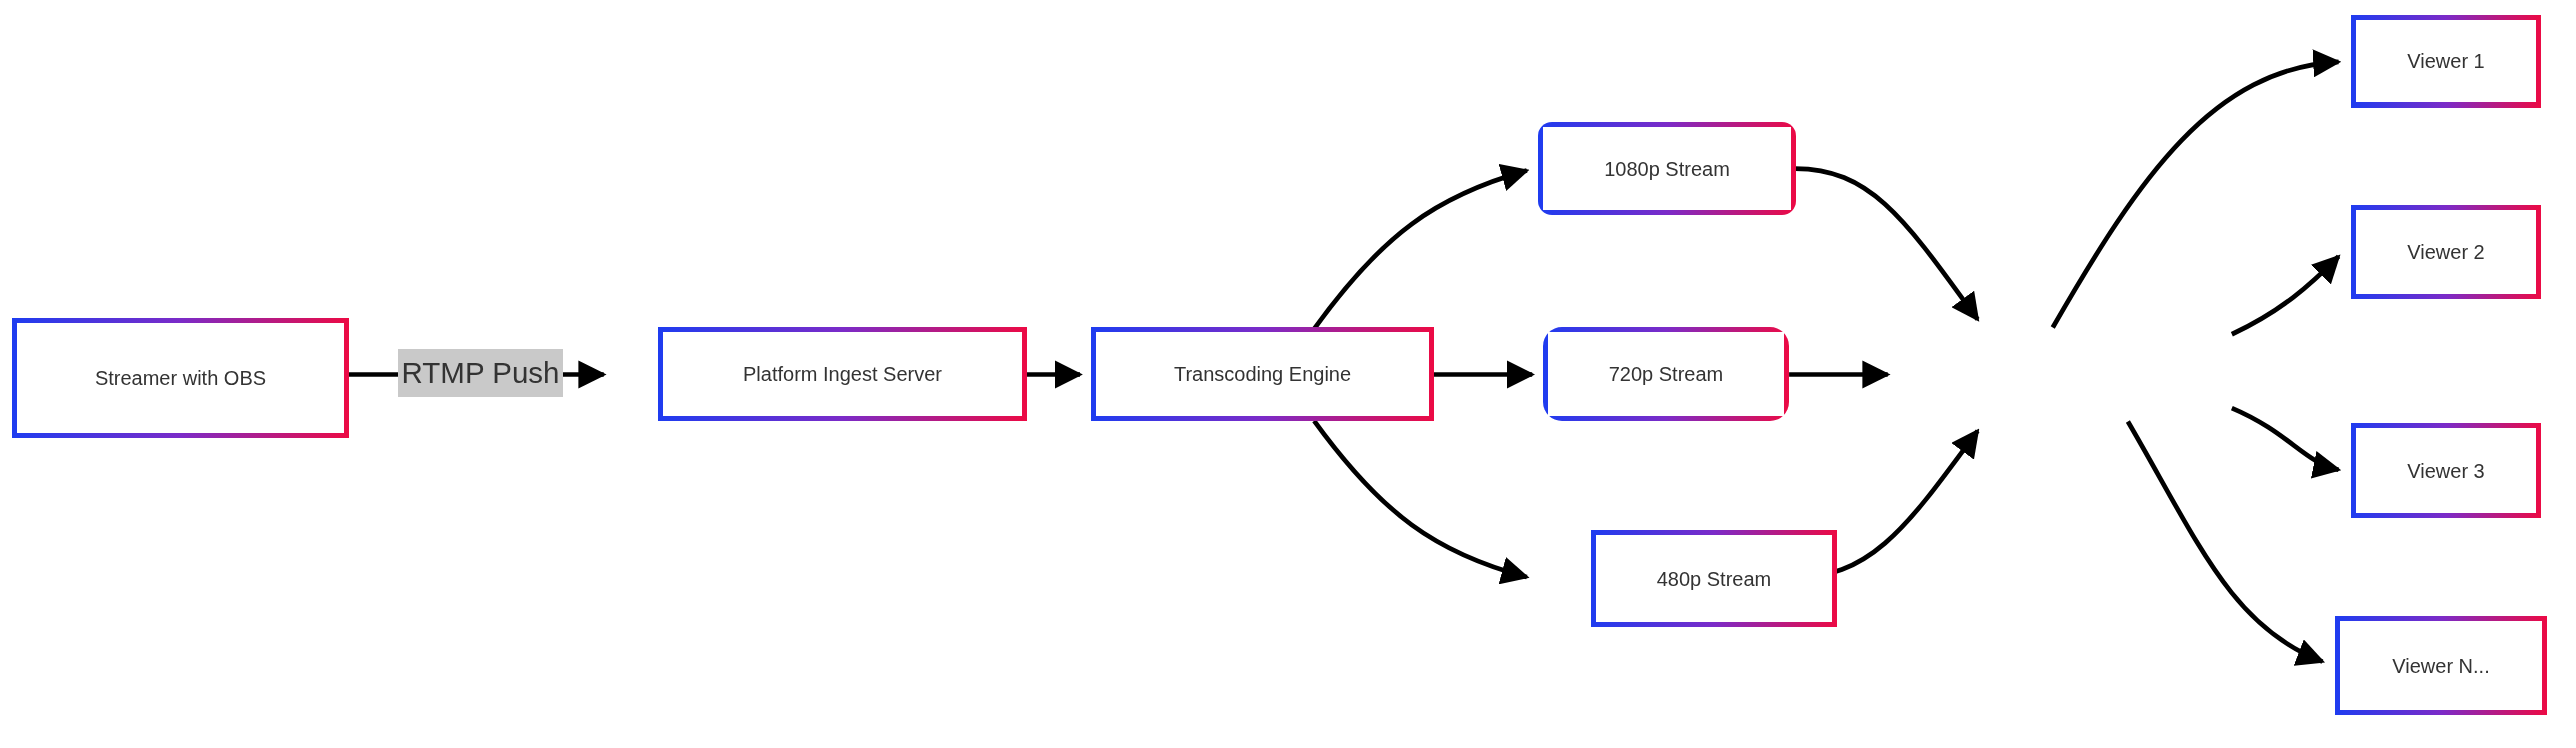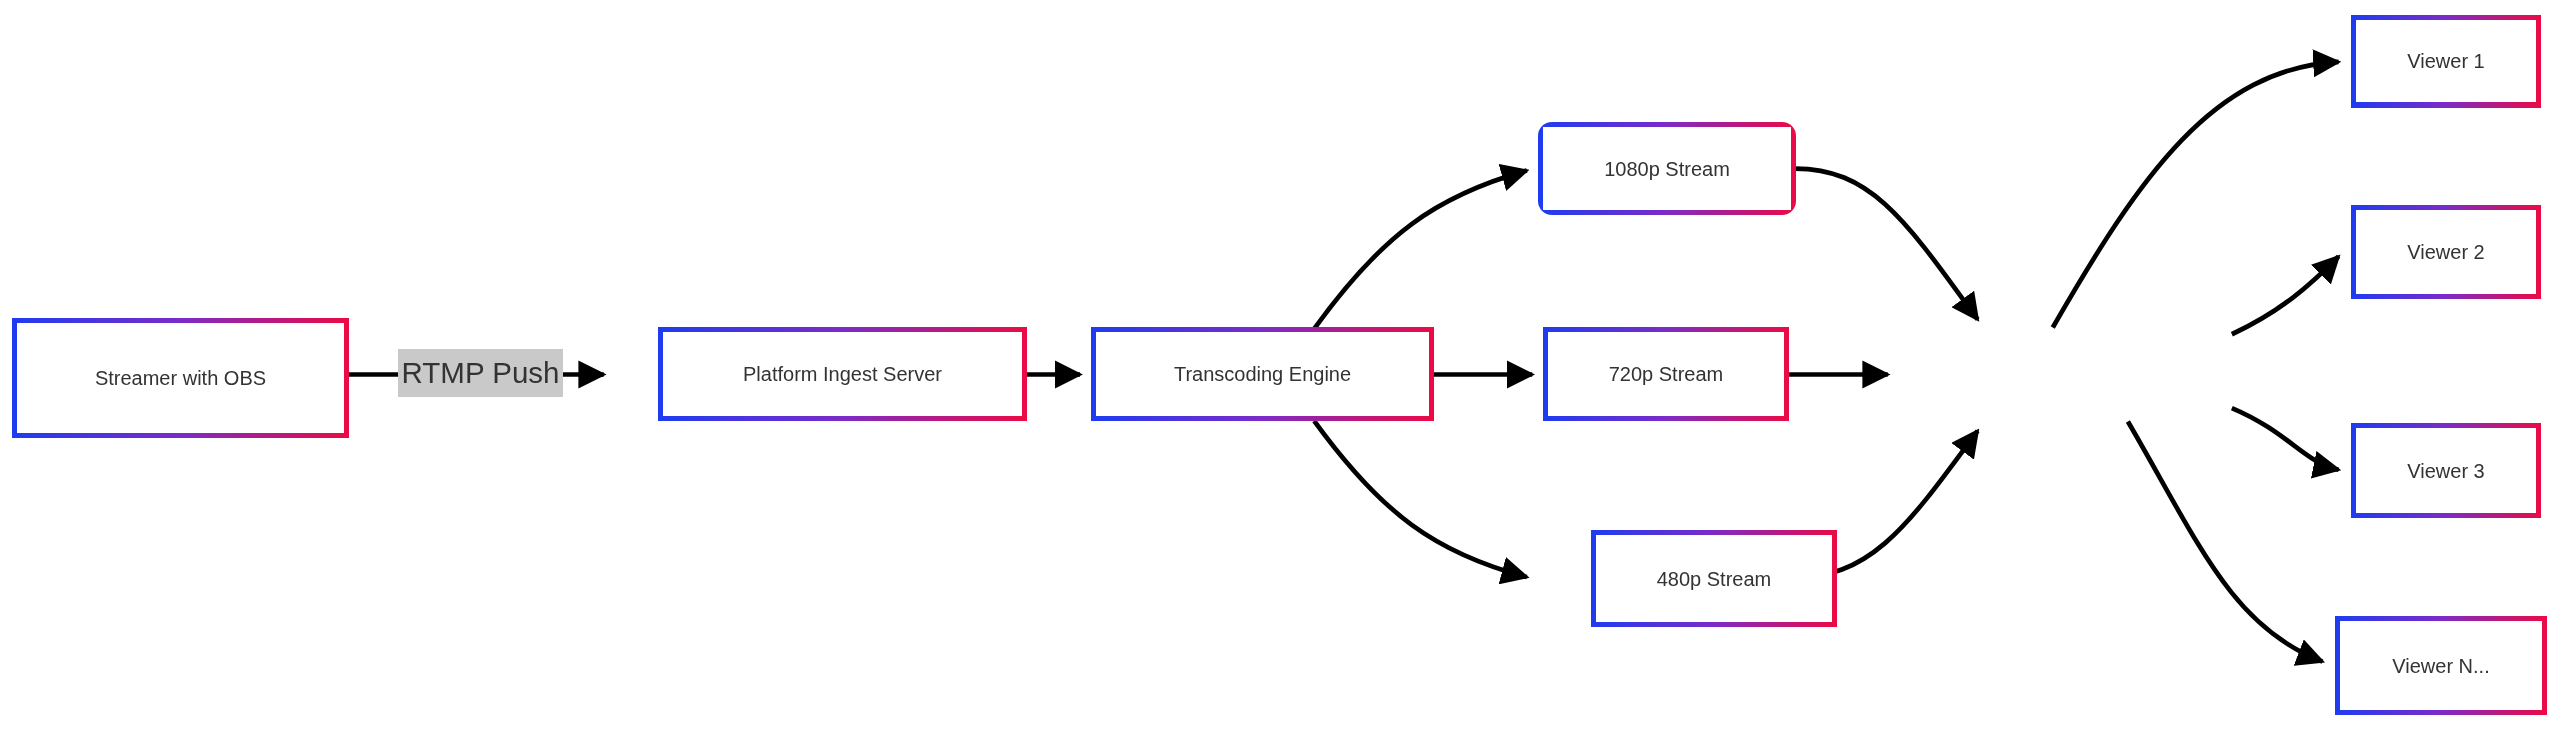--- a/index.html
+++ b/index.html
@@ -91,21 +91,21 @@
         <span class="node-label">Transcoding Engine</span>
       </div>
   </div>
 
   <div class="node" style="left:1538px; top:122px; width:258px; height:93px;border-radius:14px;">
     <div class="node-inner">
         <span class="node-label">1080p Stream</span>
       </div>
   </div>
 
-  <div class="node" style="left:1543px; top:327px; width:246px; height:94px;">
+  <div class="node" style="left:1543px; top:327px; width:246px; height:94px;border-radius:19px;">
     <div class="node-inner">
         <span class="node-label">720p Stream</span>
       </div>
   </div>
 
   <div class="node" style="left:1543px; top:530px; width:246px; height:97px;margin-left:48px;">
     <div class="node-inner">
         <span class="node-label">480p Stream</span>
       </div>
   </div>

